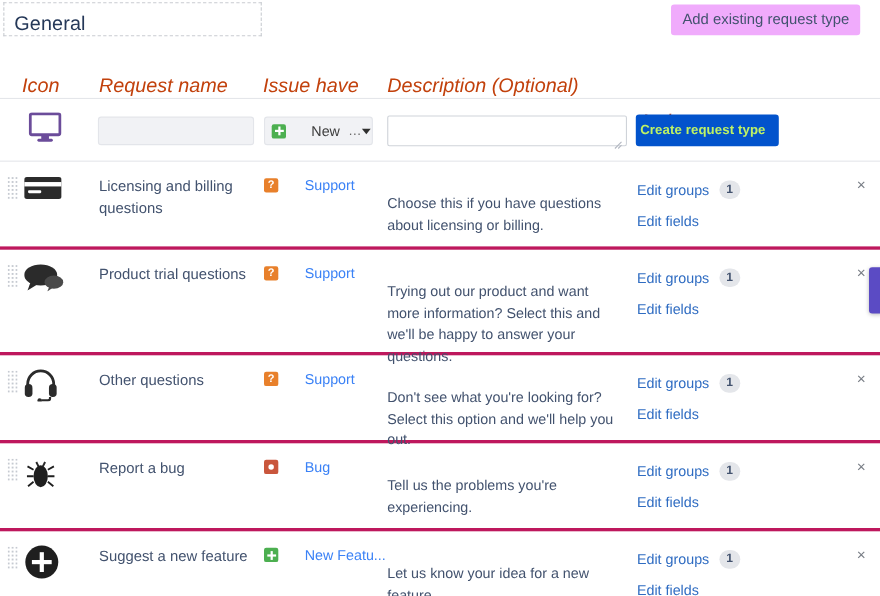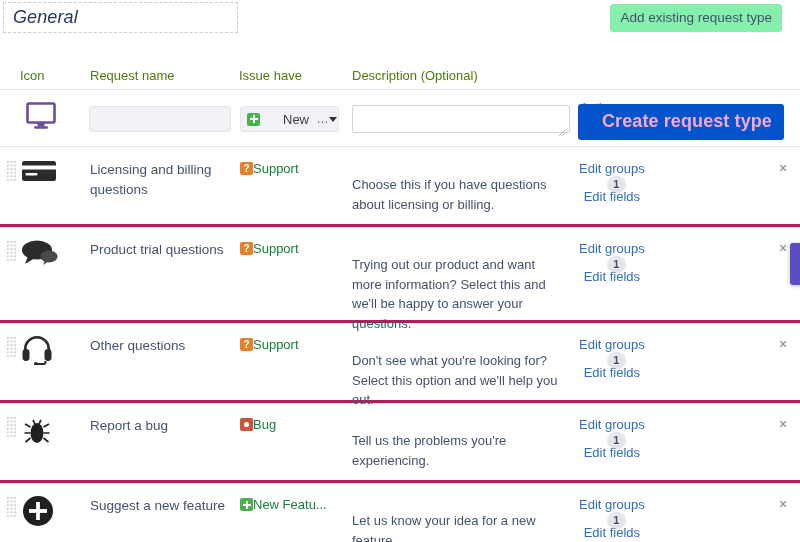--- a/index.html
+++ b/index.html
@@ -14,46 +14,45 @@
   #page { position: relative; width: 800px; height: 542px; background: #fff; }
 
   
   .topbar {
     position: absolute; left: 0; top: 0; width: 800px; height: 55px;
   }
   .title-box {
     position: absolute; left: 3px; top: 2px;
     width: 235px; height: 31px;
     border: 1px dashed #c9ccd1;
-    display: flex; align-items: center;
+    display: flex; align-items: flex-end;
     padding-left: 9px;
-    font-style: italic;
   }
   .title-text {
     font-size: 18px; color: #253858; letter-spacing: .1px;
   }
   .add-existing-btn {
     position: absolute; right: 18px; top: 4px;
-    background: #86efac; color: #42526e;
+    background: #f0abfc; color: #42526e;
     border: none; border-radius: 3px;
     font-family: "Liberation Sans", sans-serif;
     font-size: 13.5px;
     padding: 6px 10px 7px 10px;
     cursor: pointer;
   }
 
   
   .tbl { position: absolute; left: 0; top: 60px; width: 800px; }
   .thead {
     position: relative; height: 30px;
     border-bottom: 1px solid #e4e6ea;
   }
   .th {
     position: absolute; top: 8px;
-    font-size: 13px; color: #4d7c0f; white-space: nowrap;
+    font-size: 18px; color: #c2410c; white-space: nowrap; font-style: italic;
   }
   .th-icon  { left: 20px; }
   .th-name  { left: 90px; }
   .th-issue { left: 239px; }
   .th-desc  { left: 352px; }
   .th-act   { left: 580px; margin-top: 32px; }
 
   
   .create-row {
     position: relative; height: 57px;
@@ -105,50 +104,50 @@
     background: #ffffff; border: 1px solid #cfd3d9; border-radius: 2px;
     font-family: "Liberation Sans", sans-serif; font-size: 13px;
     padding: 4px 6px; color: #172b4d; resize: none;
   }
   .resize-grip {
     position: absolute; left: 558px; top: 33px;
     width: 8px; height: 8px; pointer-events: none;
   }
   .create-btn {
     position: absolute; left: 578px; top: 14px;
-    background: #0253cc; color: #f9a8d4;
+    background: #0253cc; color: #bef264;
     border: none; border-radius: 3px;
     font-family: "Liberation Sans", sans-serif;
-    font-size: 18px; font-weight: bold;
-    padding: 7px 12px 8px 24px; cursor: pointer;
+    font-size: 12px; font-weight: bold;
+    padding: 7px 12px 8px 4px; cursor: pointer;
     letter-spacing: .1px;
   }
 
   
   .row { position: relative; border-bottom: 3px solid #be185d; }
   .grip {
     position: absolute; left: 7px; top: 14px;
     width: 9px; height: 22px;
   }
   .row-icon { position: absolute; left: 22px; top: 12px; width: 40px; height: 40px; }
   .req-name {
     position: absolute; left: 90px; top: 13px; width: 140px;
     font-size: 13.5px; color: #42526e; line-height: 20px;
   }
   .issue-cell {
     position: absolute; left: 240px; top: 14px;
     display: flex; align-items: center;
   }
-  .issue-label { font-size: 13px; color: #15803d; margin-left: 0; white-space: nowrap; }
+  .issue-label { font-size: 13px; color: #3b82f6; margin-left: 24px; white-space: nowrap; }
   .desc-cell {
     position: absolute; left: 352px; top: 28px; width: 212px;
     font-size: 13px; color: #42526e; line-height: 19.5px;
   }
   .actions-cell { position: absolute; left: 579px; top: 14px; }
-  .act-line { display: flex; align-items: center; height: 22px; margin-bottom: 6px; flex-direction: column; }
+  .act-line { display: flex; align-items: center; height: 22px; margin-bottom: 6px; }
   .act-link {
     font-size: 13px; color: #2f6cc2; cursor: pointer; text-decoration: none;
   }
   .badge {
     margin-left: 9px; background: #e4e6ea; color: #42526e;
     border-radius: 9px; font-size: 11px; font-weight: bold;
     min-width: 19px; height: 17px; line-height: 17px;
     text-align: center; padding: 0 5px; display: inline-block;
   }
   .del-x {

